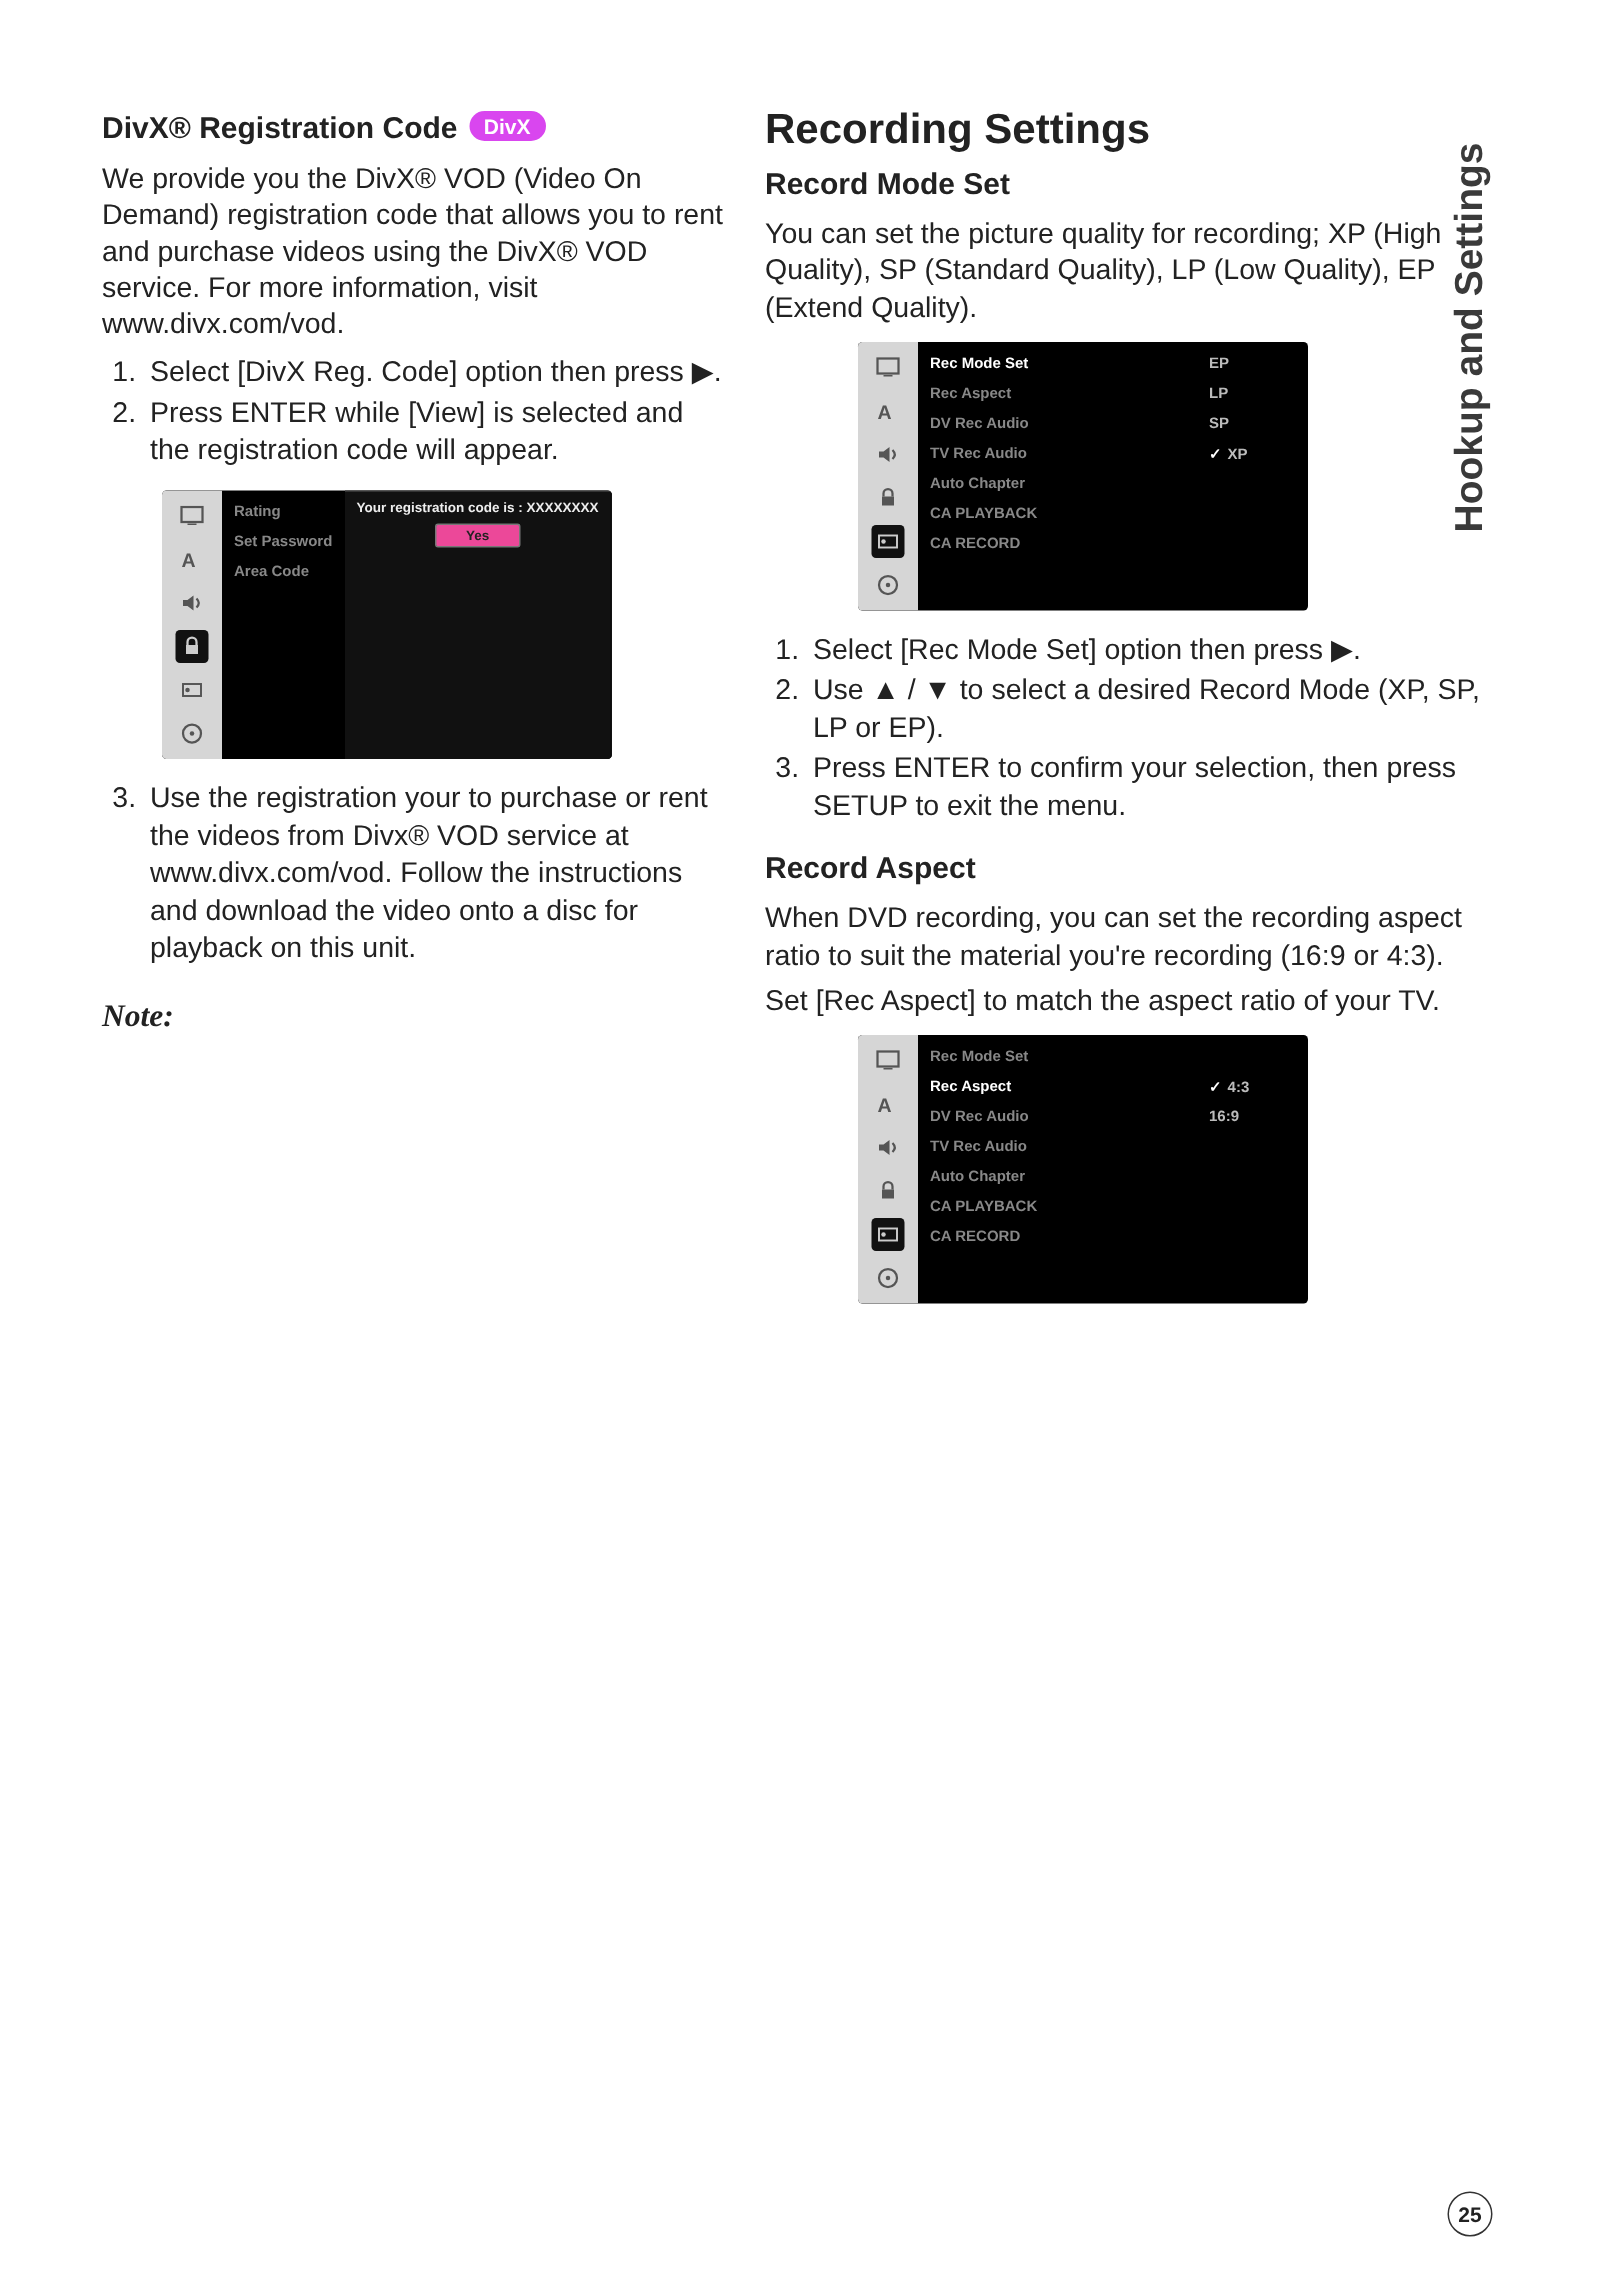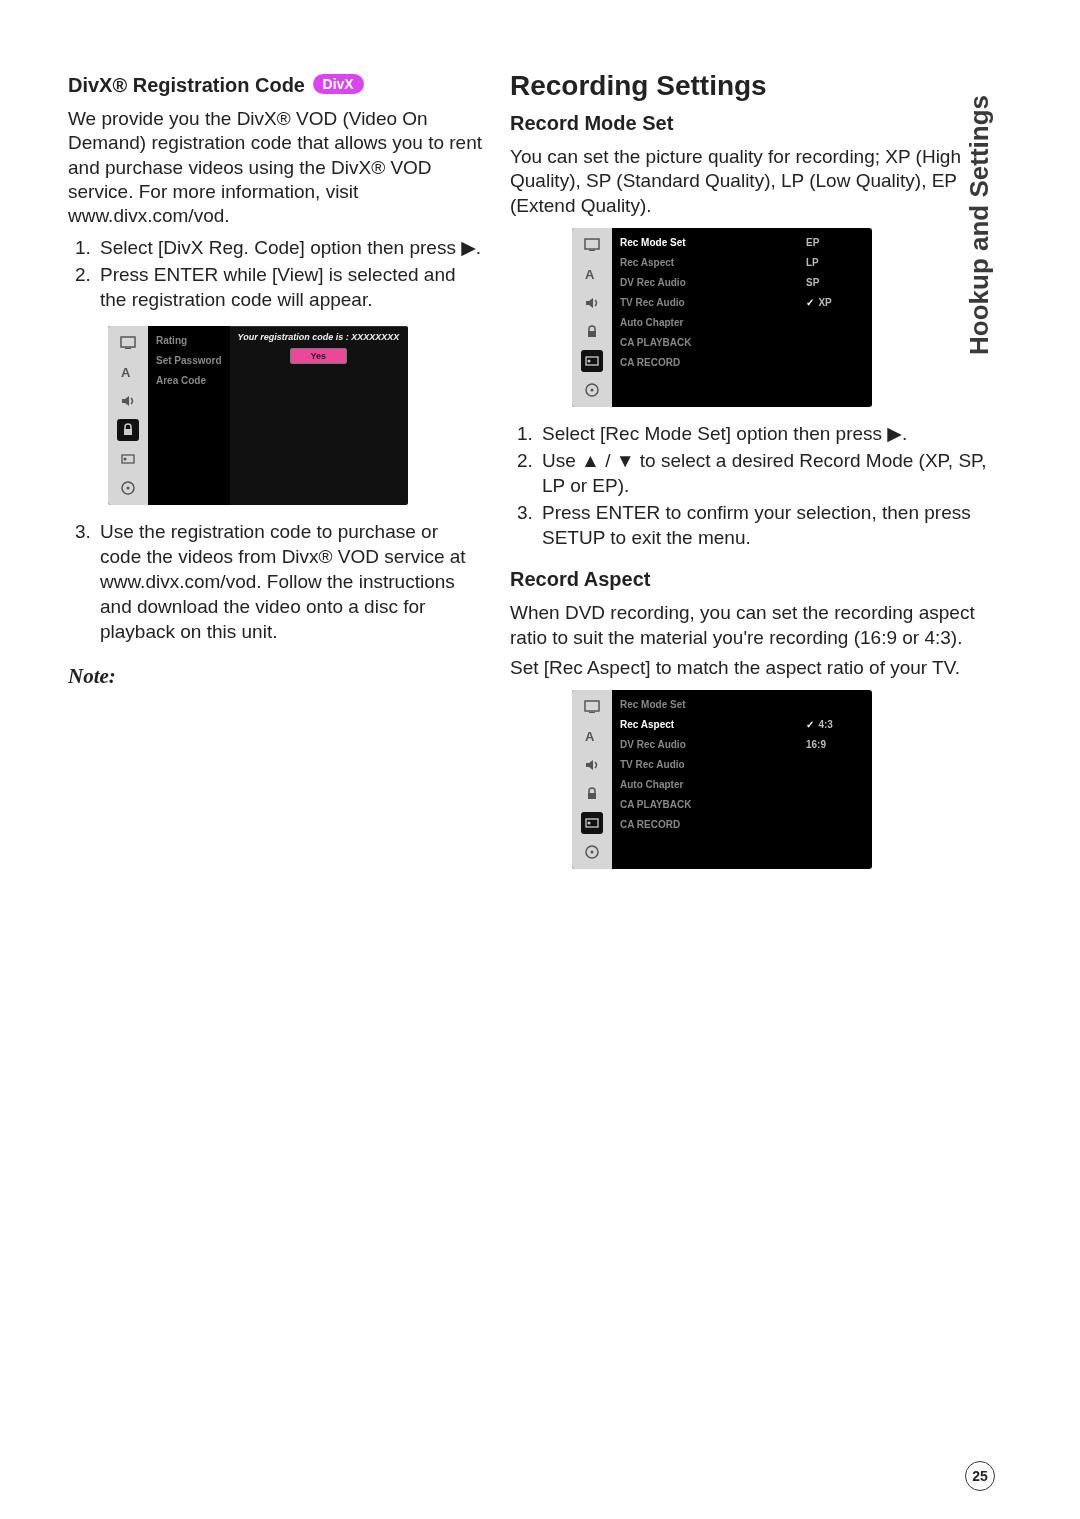--- a/index.html
+++ b/index.html
@@ -151,21 +151,20 @@
   .osd-panel {
     background: #111;
     border-top: 1px solid #333;
     padding: 5px 8px;
   }
   .osd-regcode {
     font-size: 9px;
     color: #eee;
     font-weight: bold;
     text-align: left;
-    font-style: italic;
   }
   .osd-yesbtn {
     display: inline-block;
     background: #ec4899;
     color: #222;
     border: 1px solid #777;
     border-radius: 2px;
     font-size: 9px;
     font-weight: bold;
     padding: 2px 20px;
@@ -255,21 +254,21 @@
             <div class="osd-panel">
               <div class="osd-regcode">Your registration code is : XXXXXXXX</div>
               <span class="osd-yesbtn">Yes</span>
             </div>
             <div style="flex:1; background:#111; min-height:26px;"></div>
           </div>
         </div>
       </div>
 
       <ol start="3">
-        <li>Use the registration code to purchase or code the videos from Divx® VOD service at www.divx.com/vod. Follow the instructions and download the video onto a disc for playback on this unit.</li>
+        <li>Use the registration your to purchase or rent the videos from Divx® VOD service at www.divx.com/vod. Follow the instructions and download the video onto a disc for playback on this unit.</li>
       </ol>
 
       <div class="note-label">Note:</div>
     </div>
 
     <div class="col-right">
       <h2 class="main-head">Recording Settings</h2>
 
       <h3 class="subhead">Record Mode Set</h3>
       <p class="body">You can set the picture quality for recording; XP (High Quality), SP (Standard Quality), LP (Low Quality), EP (Extend Quality).</p>

